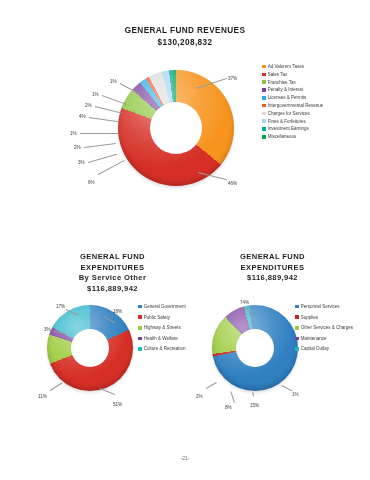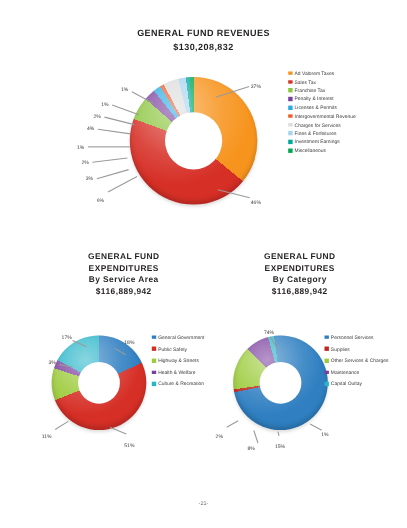--- a/index.html
+++ b/index.html
@@ -7,21 +7,21 @@
        font-family:"Liberation Sans",sans-serif;color:#231f20;}
 
   .page{position:absolute;inset:0;background:#fff;}
 
   
   .title-block{text-align:center;font-weight:bold;letter-spacing:.4px;}
   #rev-title{position:absolute;left:0;top:26px;width:370px;}
   #rev-title .l1{font-size:8.2px;}
   #rev-title .l2{font-size:8.2px;margin-top:3px;}
 
-  .exp-title{position:absolute;width:185px;font-size:7.6px;line-height:10.5px;}
+  .exp-title{position:absolute;width:185px;font-size:7.6px;line-height:10.5px;margin-top:24px;}
   #exp-svc-title{left:20px;top:228px;}
   #exp-cat-title{left:180px;top:228px;}
 
   
   .donut-wrap{position:absolute;}
   .donut{position:relative;border-radius:50%;}
   .donut .hole{position:absolute;border-radius:50%;background:#fff;
     left:50%;top:50%;transform:translate(-50%,-50%);}
   .donut .shadow{position:absolute;border-radius:50%;left:0;top:0;
     width:100%;height:100%;
@@ -131,21 +131,21 @@
       </div>
     <div class="row">
         <span class="sw" style="background: rgb(0, 166, 81);"></span>
         <span class="lb">Miscellaneous</span>
       </div>
   </div>
 
   <div class="title-block exp-title" id="exp-svc-title">
     <div>GENERAL FUND</div>
     <div>EXPENDITURES</div>
-    <div>By Service Area</div>
+    <div>By Service Other</div>
     <div>$116,889,942</div>
   </div>
 
   <div class="donut-wrap" style="left:47px;top:305px;width:86px;height:86px;">
     <div class="donut" id="svc-donut" style="width: 86px; height: 86px; background: conic-gradient(rgb(47, 127, 193) 0deg, rgb(47, 127, 193) 64.8deg, rgb(214, 47, 38) 64.8deg, rgb(214, 47, 38) 248.4deg, rgb(156, 203, 59) 248.4deg, rgb(156, 203, 59) 288deg, rgb(123, 63, 158) 288deg, rgb(123, 63, 158) 298.8deg, rgb(39, 181, 200) 298.8deg, rgb(39, 181, 200) 360deg);">
       <div class="gloss"></div>
       <div class="shadow"></div>
       <div class="hole" style="width:38px;height:38px;"></div>
     </div>
   </div>
@@ -181,21 +181,20 @@
       </div>
     <div class="row">
         <span class="sw" style="background: rgb(39, 181, 200);"></span>
         <span class="lb">Culture &amp; Recreation</span>
       </div>
   </div>
 
   <div class="title-block exp-title" id="exp-cat-title">
     <div>GENERAL FUND</div>
     <div>EXPENDITURES</div>
-    <div>By Category</div>
     <div>$116,889,942</div>
   </div>
 
   <div class="donut-wrap" style="left:212px;top:305px;width:86px;height:86px;">
     <div class="donut" id="cat-donut" style="width: 86px; height: 86px; background: conic-gradient(from -8deg, rgb(47, 127, 193) 0deg, rgb(47, 127, 193) 266.4deg, rgb(193, 39, 30) 266.4deg, rgb(193, 39, 30) 270deg, rgb(156, 203, 59) 270deg, rgb(156, 203, 59) 324deg, rgb(123, 63, 158) 324deg, rgb(123, 63, 158) 352.8deg, rgb(39, 181, 200) 352.8deg, rgb(39, 181, 200) 360deg);">
       <div class="gloss"></div>
       <div class="shadow"></div>
       <div class="hole" style="width:38px;height:38px;"></div>
     </div>
   </div>

